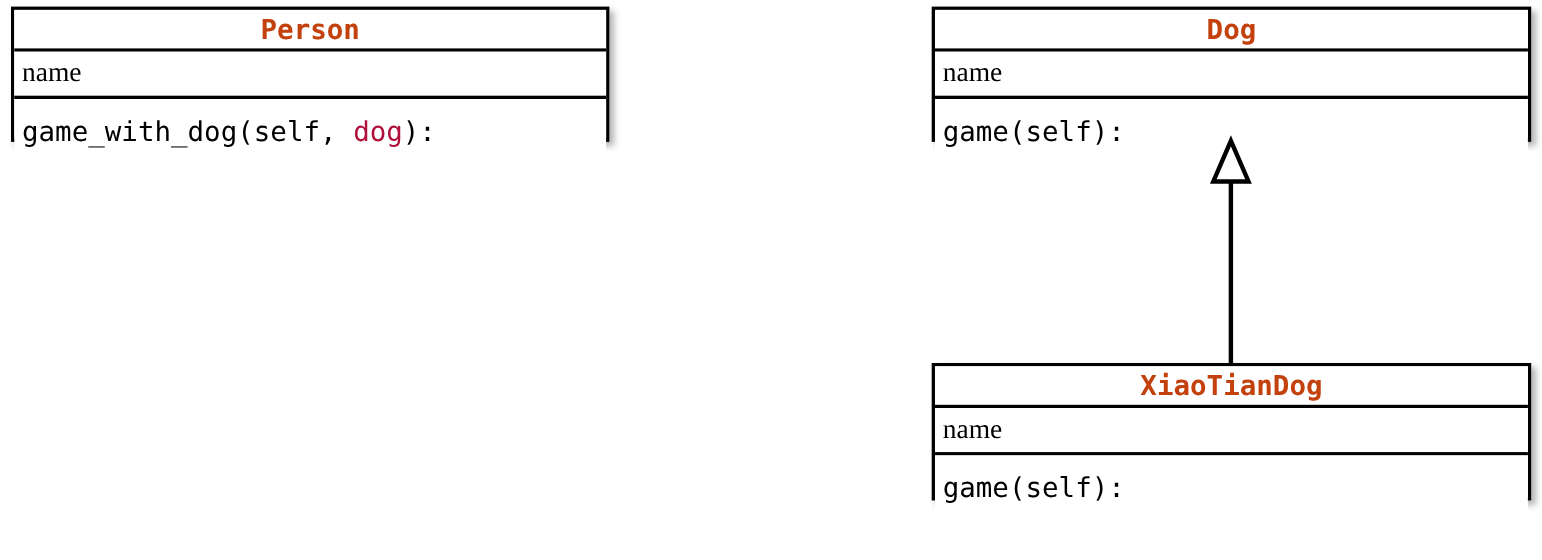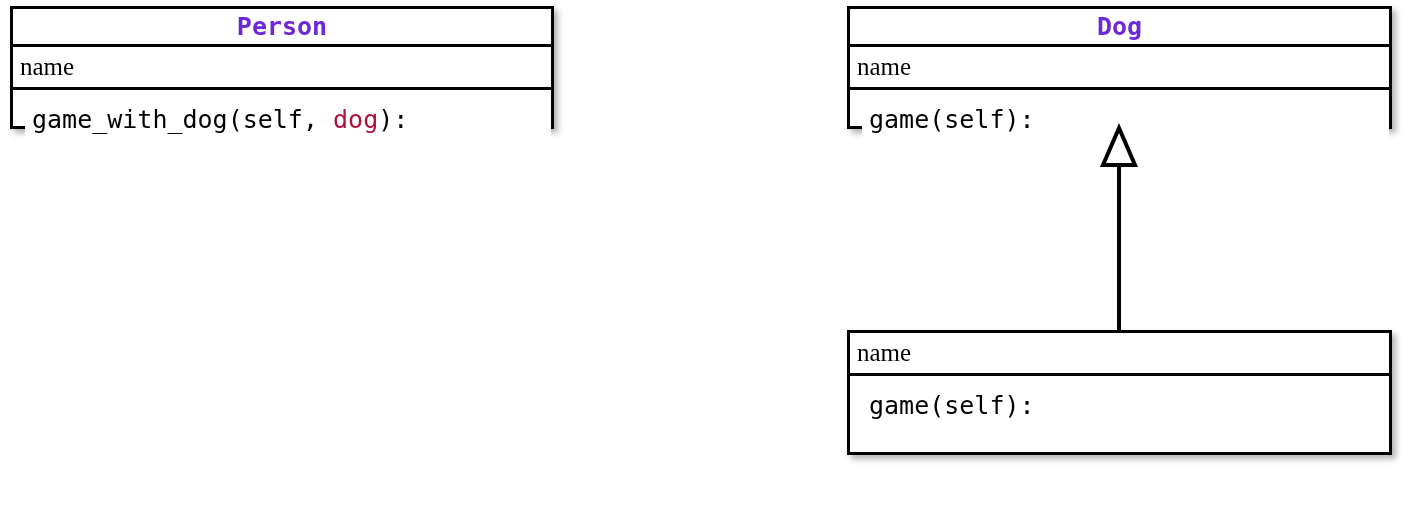--- a/index.html
+++ b/index.html
@@ -39,42 +39,41 @@
     white-space: pre;
   }
 
   .uml-title {
     justify-content: center;
     font-weight: bold;
     font-size: 25px;
     letter-spacing: 0px;
     height: 38px;
     border-bottom: 3px solid #000000;
-    color: #6d28d9;
+    color: #c2410c;
   }
 
   .uml-attr {
     justify-content: flex-start;
     font-weight: normal;
     font-size: 25px;
     height: 43px;
     padding-left: 7px;
     border-bottom: 3px solid #000000;
     color: #000000;
     font-family: Liberation Serif, serif;
   }
 
   .uml-method {
     justify-content: flex-start;
     font-weight: normal;
     font-size: 25px;
     height: 59px;
     padding-left: 7px;
     color: #000000;
-    margin-left: 12px;
   }
 
   .param-highlight {
     color: #b0103a;
   }
 
   
   #box-person {
     left: 10px;
     top: 6px;
@@ -115,20 +114,21 @@
     <div class="uml-row uml-method"><span>game_with_dog(self, </span><span class="param-highlight">dog</span><span>):</span></div>
   </div>
 
   <div class="uml-class" id="box-dog">
     <div class="uml-row uml-title">Dog</div>
     <div class="uml-row uml-attr">name</div>
     <div class="uml-row uml-method">game(self):</div>
   </div>
 
   <div class="uml-class" id="box-xiaotiandog">
+    <div class="uml-row uml-title">XiaoTianDog</div>
     <div class="uml-row uml-attr">name</div>
     <div class="uml-row uml-method">game(self):</div>
   </div>
 
   <svg id="generalization" viewBox="0 0 80 210">
 
     <line x1="39" y1="205" x2="39" y2="39" stroke="#000000" stroke-width="4"></line>
 
     <polygon points="39,3 55,40 23,40" fill="#ffffff" stroke="#000000" stroke-width="4" stroke-linejoin="miter"></polygon>
   </svg>

